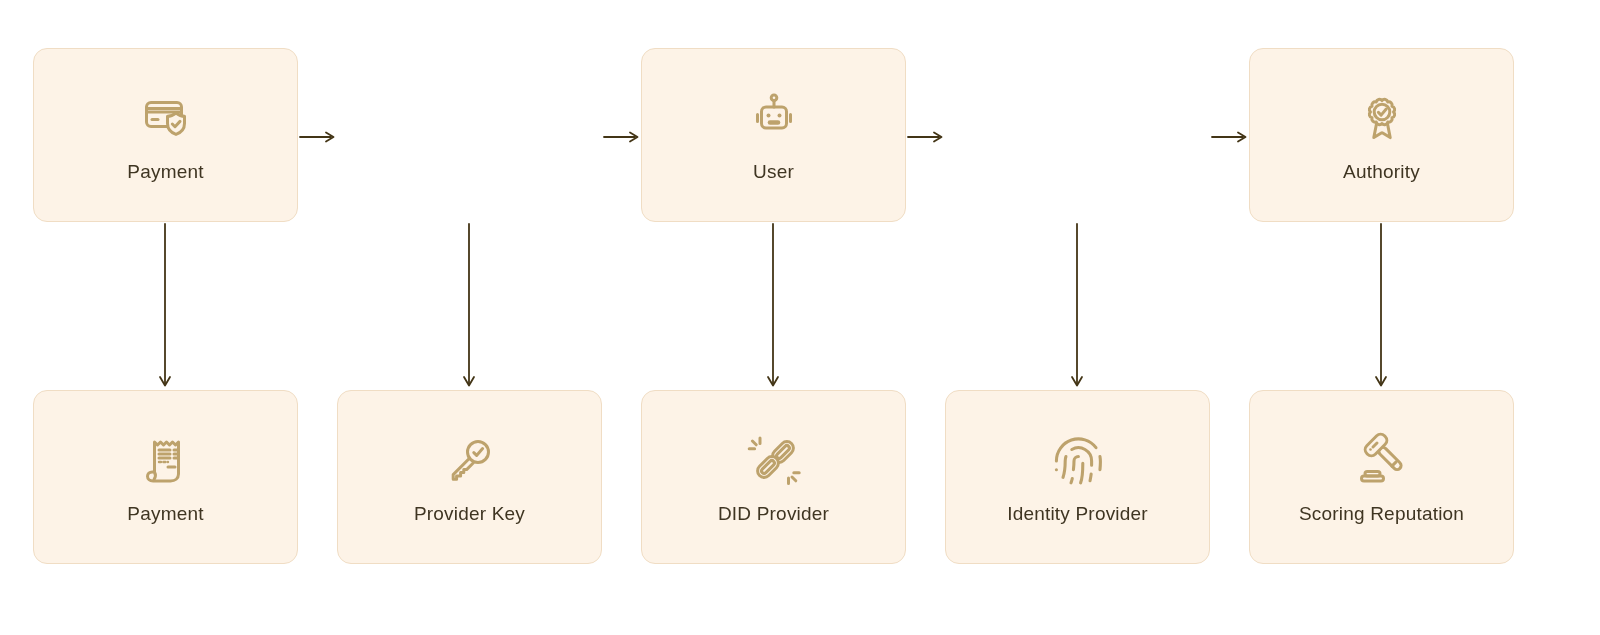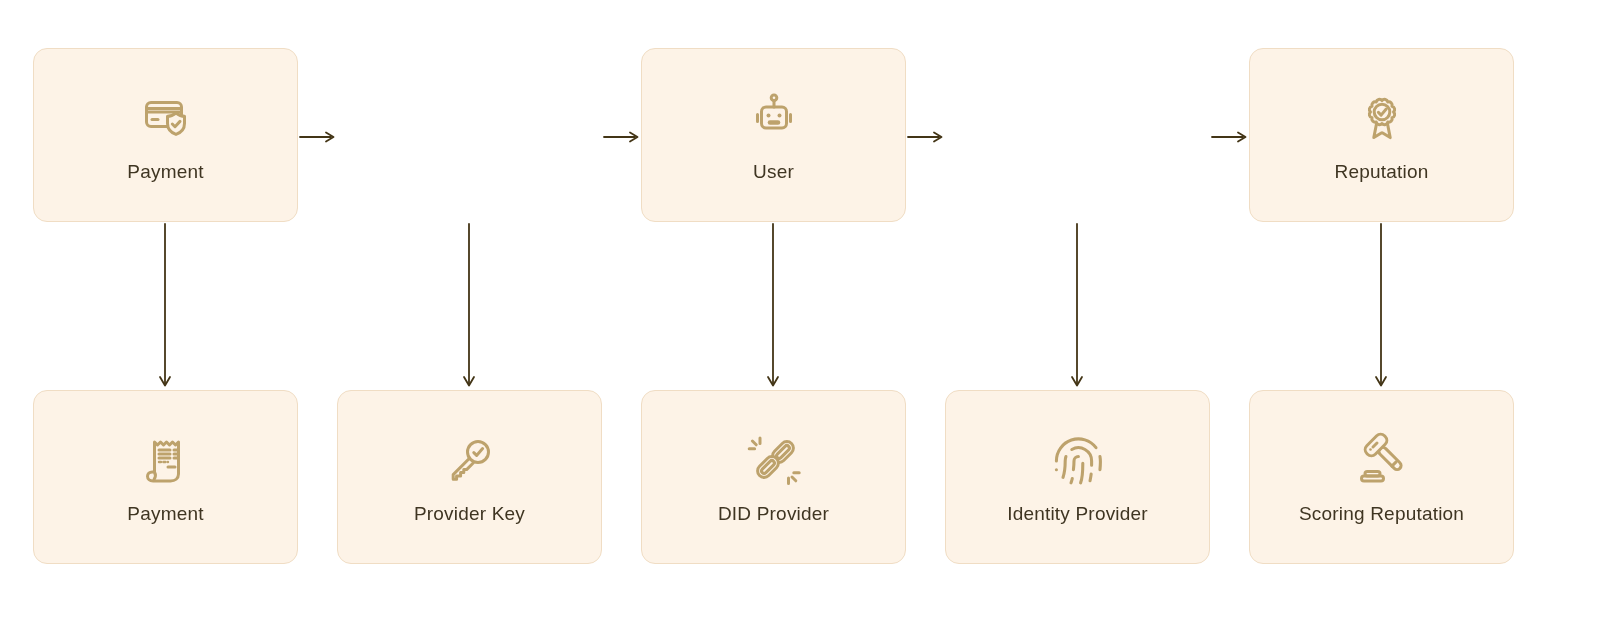--- a/index.html
+++ b/index.html
@@ -55,21 +55,21 @@
   </div>
 
 
   <div class="card" style="left:1249px;top:48px">
     <svg class="icn icon" width="64" height="64" viewBox="0 0 64 64">
       <path d="M26.8 35.2 L23.8 50.6 L31.3 45.9 C31.7 45.65 32.3 45.65 32.7 45.9 L40.2 50.6 L37.2 35.2"></path>
       <path class="bgfill" d="M43.5 25 A3.3 3.3 0 0 1 41.96 30.75 A3.3 3.3 0 0 1 37.75 34.96 A3.3 3.3 0 0 1 32 36.5 A3.3 3.3 0 0 1 26.25 34.96 A3.3 3.3 0 0 1 22.04 30.75 A3.3 3.3 0 0 1 20.5 25 A3.3 3.3 0 0 1 22.04 19.25 A3.3 3.3 0 0 1 26.25 15.04 A3.3 3.3 0 0 1 32 13.5 A3.3 3.3 0 0 1 37.75 15.04 A3.3 3.3 0 0 1 41.96 19.25 A3.3 3.3 0 0 1 43.5 25 Z"></path>
       <circle cx="32" cy="25" r="7.8"></circle>
       <path d="M28.4 25.4 L31.1 28.1 L36.2 22"></path>
     </svg>
-    <div class="label">Reputation</div>
+    <div class="label">Authority</div>
   </div>
 
   <div class="card" style="left:33px;top:390px">
     <svg class="icn icon" width="64" height="64" viewBox="0 0 64 64">
       <path d="M20.5 13 L23.5 16 L26.5 13 L29.5 16 L32.5 13 L35.5 16 L38.5 13 L41.5 16 L44.5 13 L44.5 45 C44.5 49.5 41 52 36.5 52 L19 52 C15.7 52 13.5 50 13.5 47.3 C13.5 44.8 15.5 43 18.2 43 L20.5 43 Z"></path>
       <path d="M20.5 43 C21.6 45 21.6 48.2 20 50.6"></path>
       <path d="M25 21 H36 M40 21 H43.5"></path>
       <path d="M25 25 H36 M40 25 H43.5"></path>
       <path d="M25 29 H36 M40 29 H43.5"></path>
       <path d="M25 33 H34" style="stroke-dasharray:2 2.4;stroke-width:2.4"></path>

